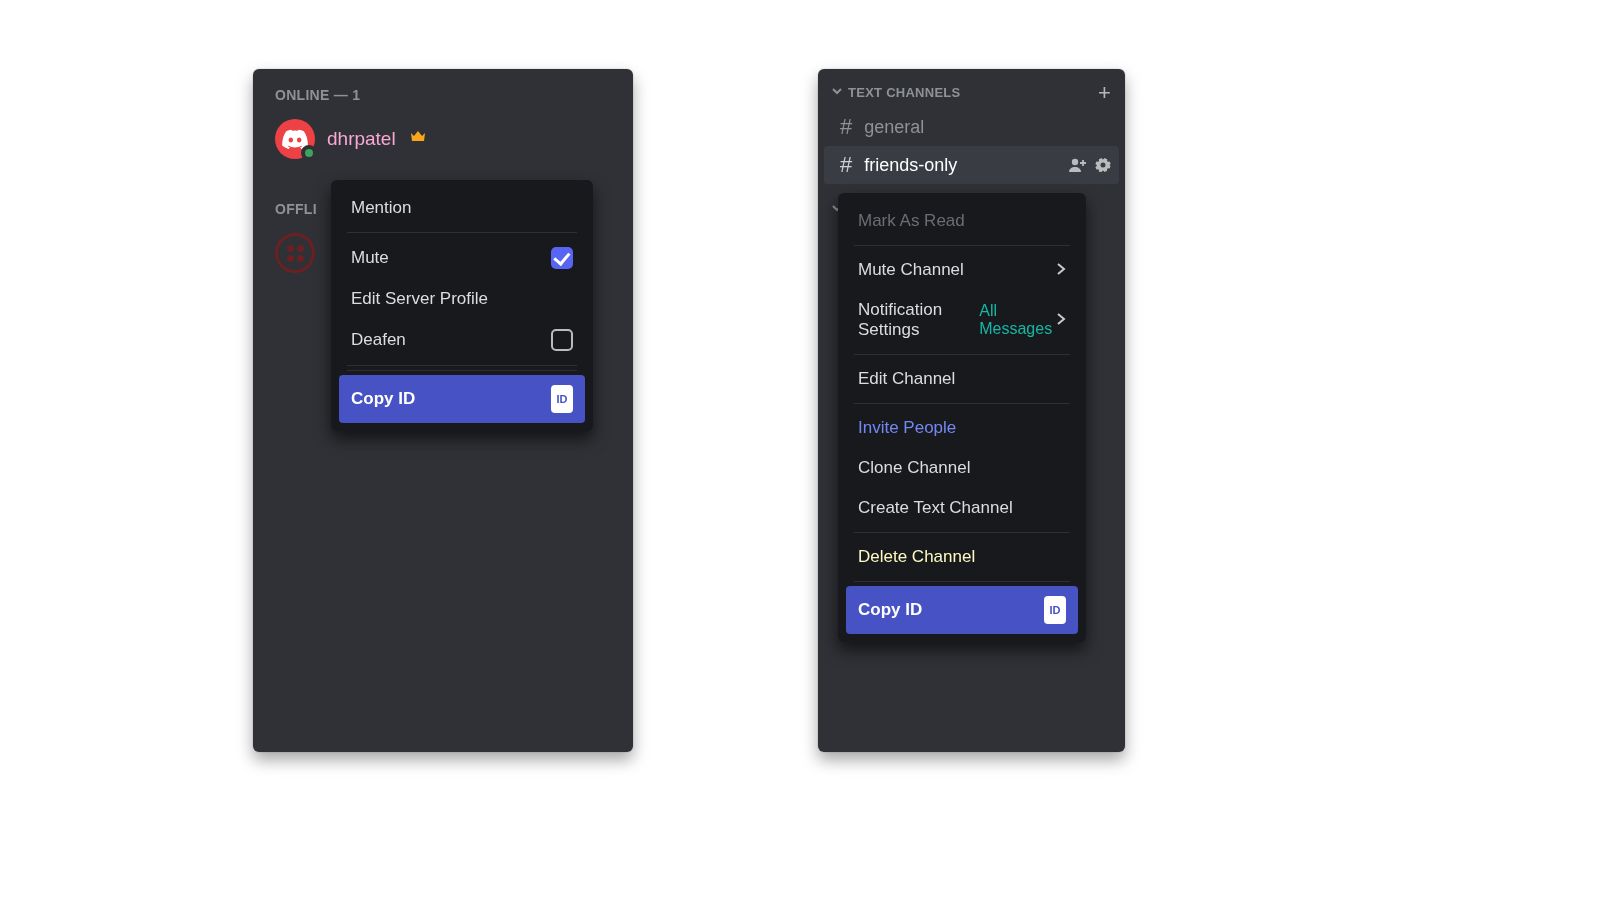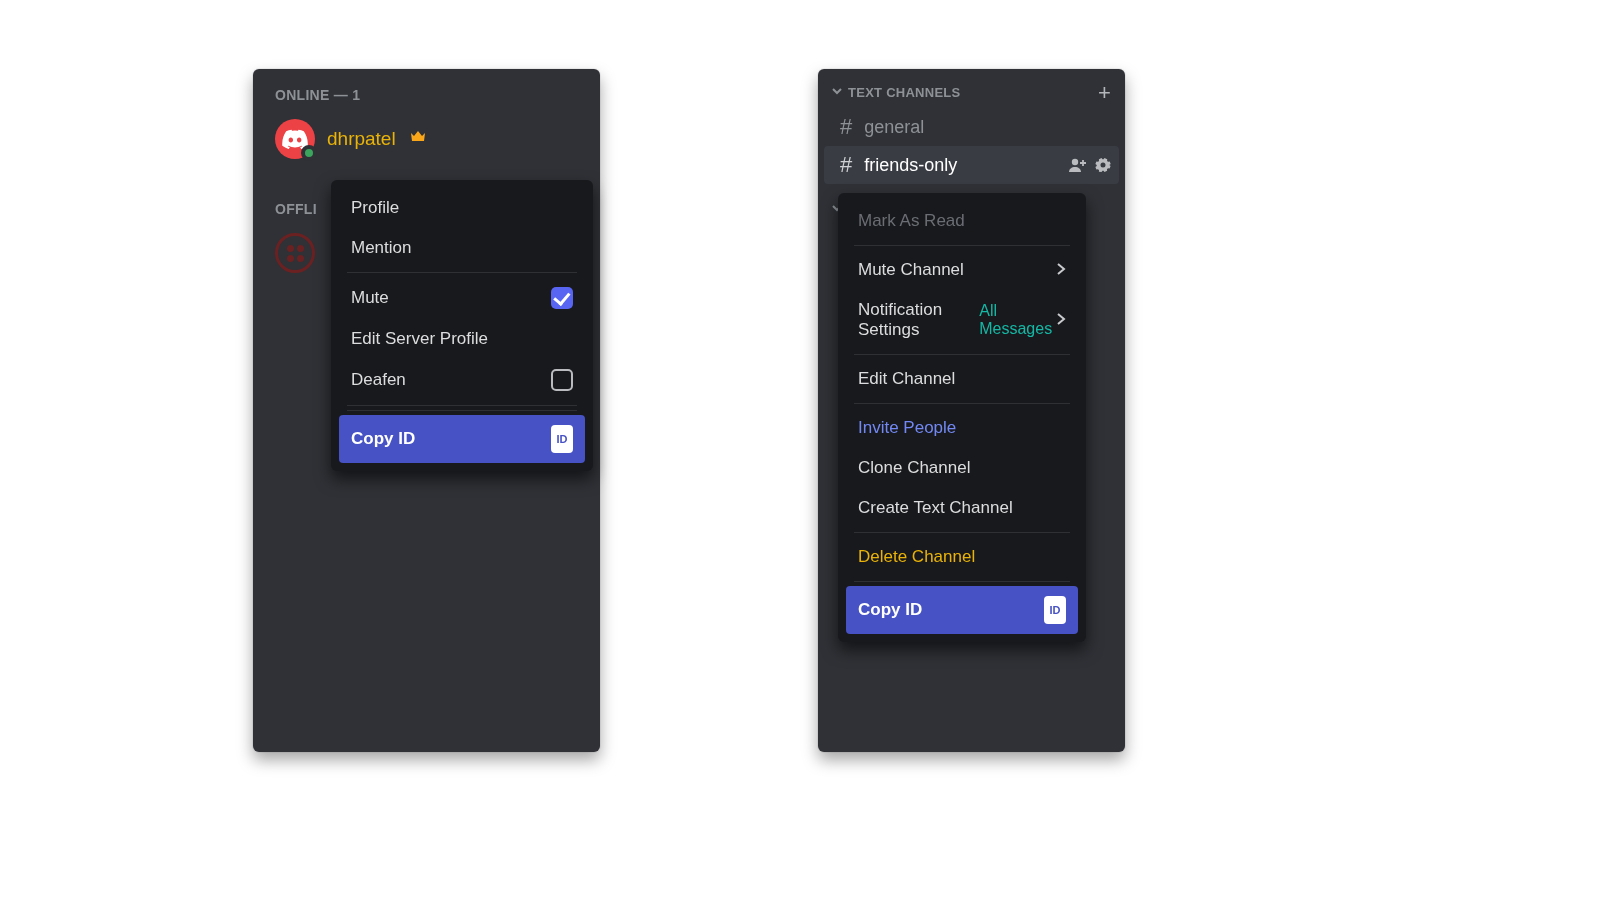--- a/index.html
+++ b/index.html
@@ -18,21 +18,21 @@
       border-radius: 6px;
       box-shadow:
         0 8px 16px rgba(0,0,0,0.35),
         0 0 0 1px rgba(0,0,0,0.05);
     }
 
     
     .panel-left {
       left: 253px;
       top: 69px;
-      width: 347px;
+      width: 380px;
       height: 683px;
       padding: 18px 0 0 0;
     }
     .section-header {
       color: #8e9297;
       font-size: 14px;
       font-weight: 700;
       letter-spacing: 0.02em;
       padding: 0 20px 10px 22px;
     }
@@ -67,21 +67,21 @@
     }
     .status-dot {
       position: absolute;
       bottom: -2px; right: -2px;
       width: 16px; height: 16px;
       border-radius: 50%;
       background: #3ba55d;
       border: 4px solid #2f3136;
     }
     .user-name {
-      color: #eab308;
+      color: #f9a8d4;
       font-size: 19px;
       font-weight: 500;
     }
     .crown {
       color: #faa61a;
       font-size: 16px;
       margin-left: 2px;
     }
     .offline-header {
       margin-top: 36px;
@@ -107,21 +107,21 @@
       font-weight: 400;
       border-radius: 4px;
       cursor: pointer;
       min-height: 38px;
     }
     .ctx-item.disabled {
       color: #6a6d73;
       cursor: default;
     }
     .ctx-item.accent { color: #7289f5; }
-    .ctx-item.danger { color: #eab308; }
+    .ctx-item.danger { color: #fef9c3; }
     .ctx-item.highlight {
       background: #4752c4;
       color: #ffffff;
       font-weight: 600;
     }
     .ctx-sep {
       height: 1px;
       background: #2e3034;
       margin: 4px 8px;
     }
@@ -278,23 +278,20 @@
             <div class="dot"></div>
             <div class="dot"></div>
         </div>
       </div>
     </div>
   </div>
 </div>
 
 <div class="ctx-menu ctx-left">
   <div class="ctx-item">
-    <span>Profile</span>
-  </div>
-  <div class="ctx-item">
     <span>Mention</span>
   </div>
   <div class="ctx-sep"></div>
   <div class="ctx-item">
     <span>Mute</span>
     <span class="checkbox checked"></span>
   </div>
   <div class="ctx-item">
     <span>Edit Server Profile</span>
   </div>

